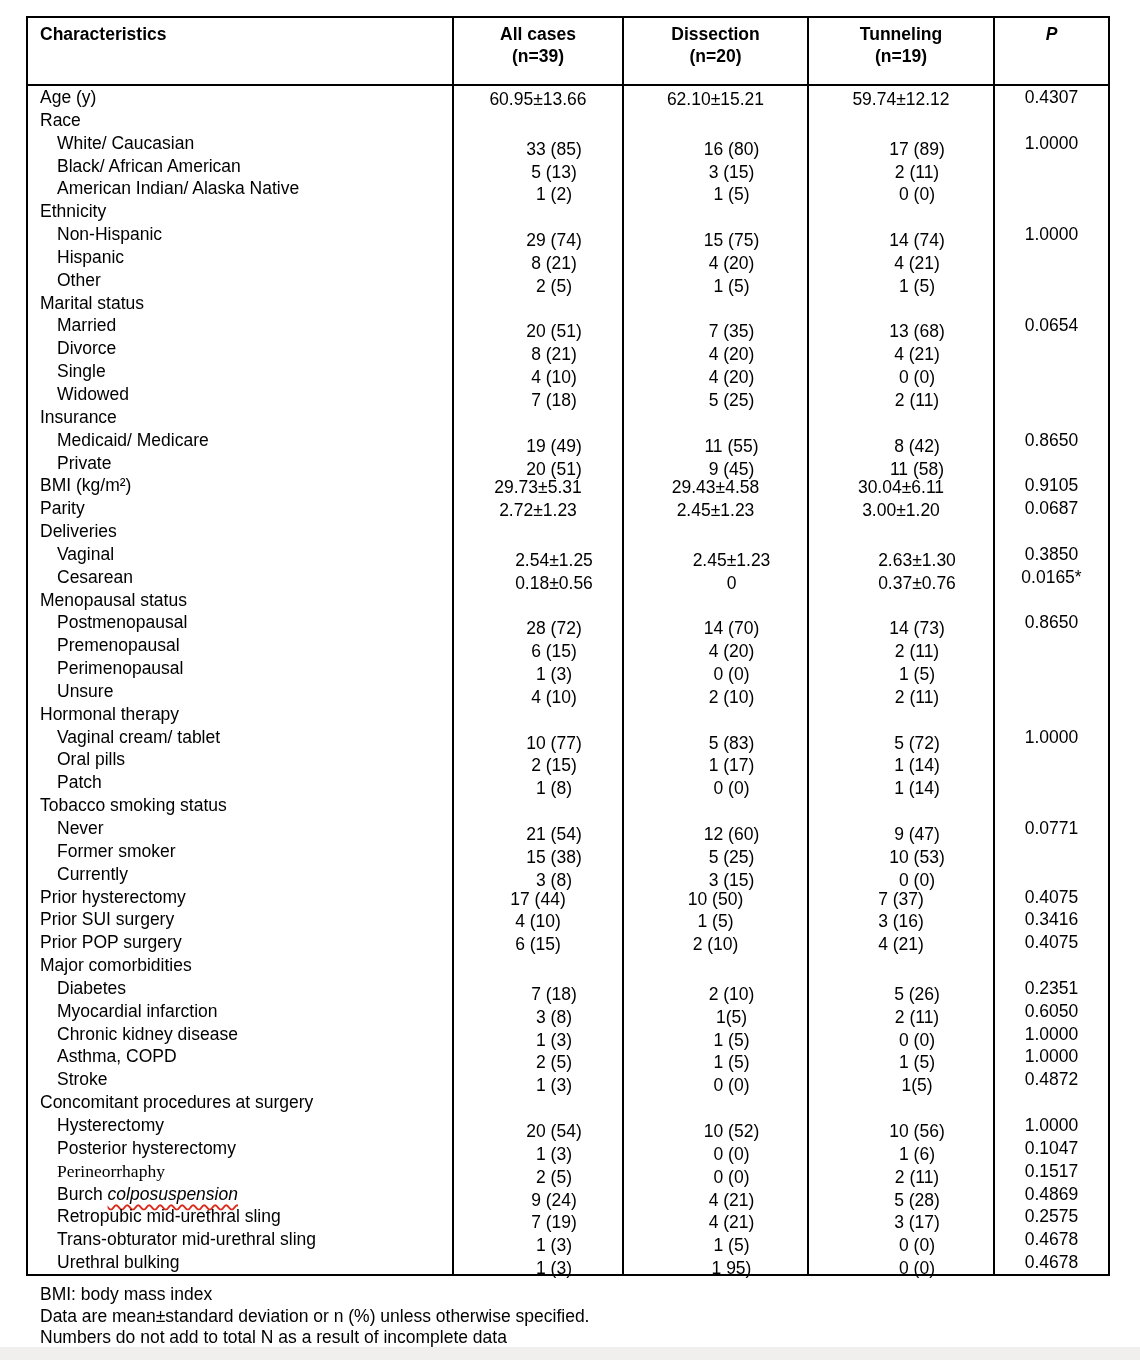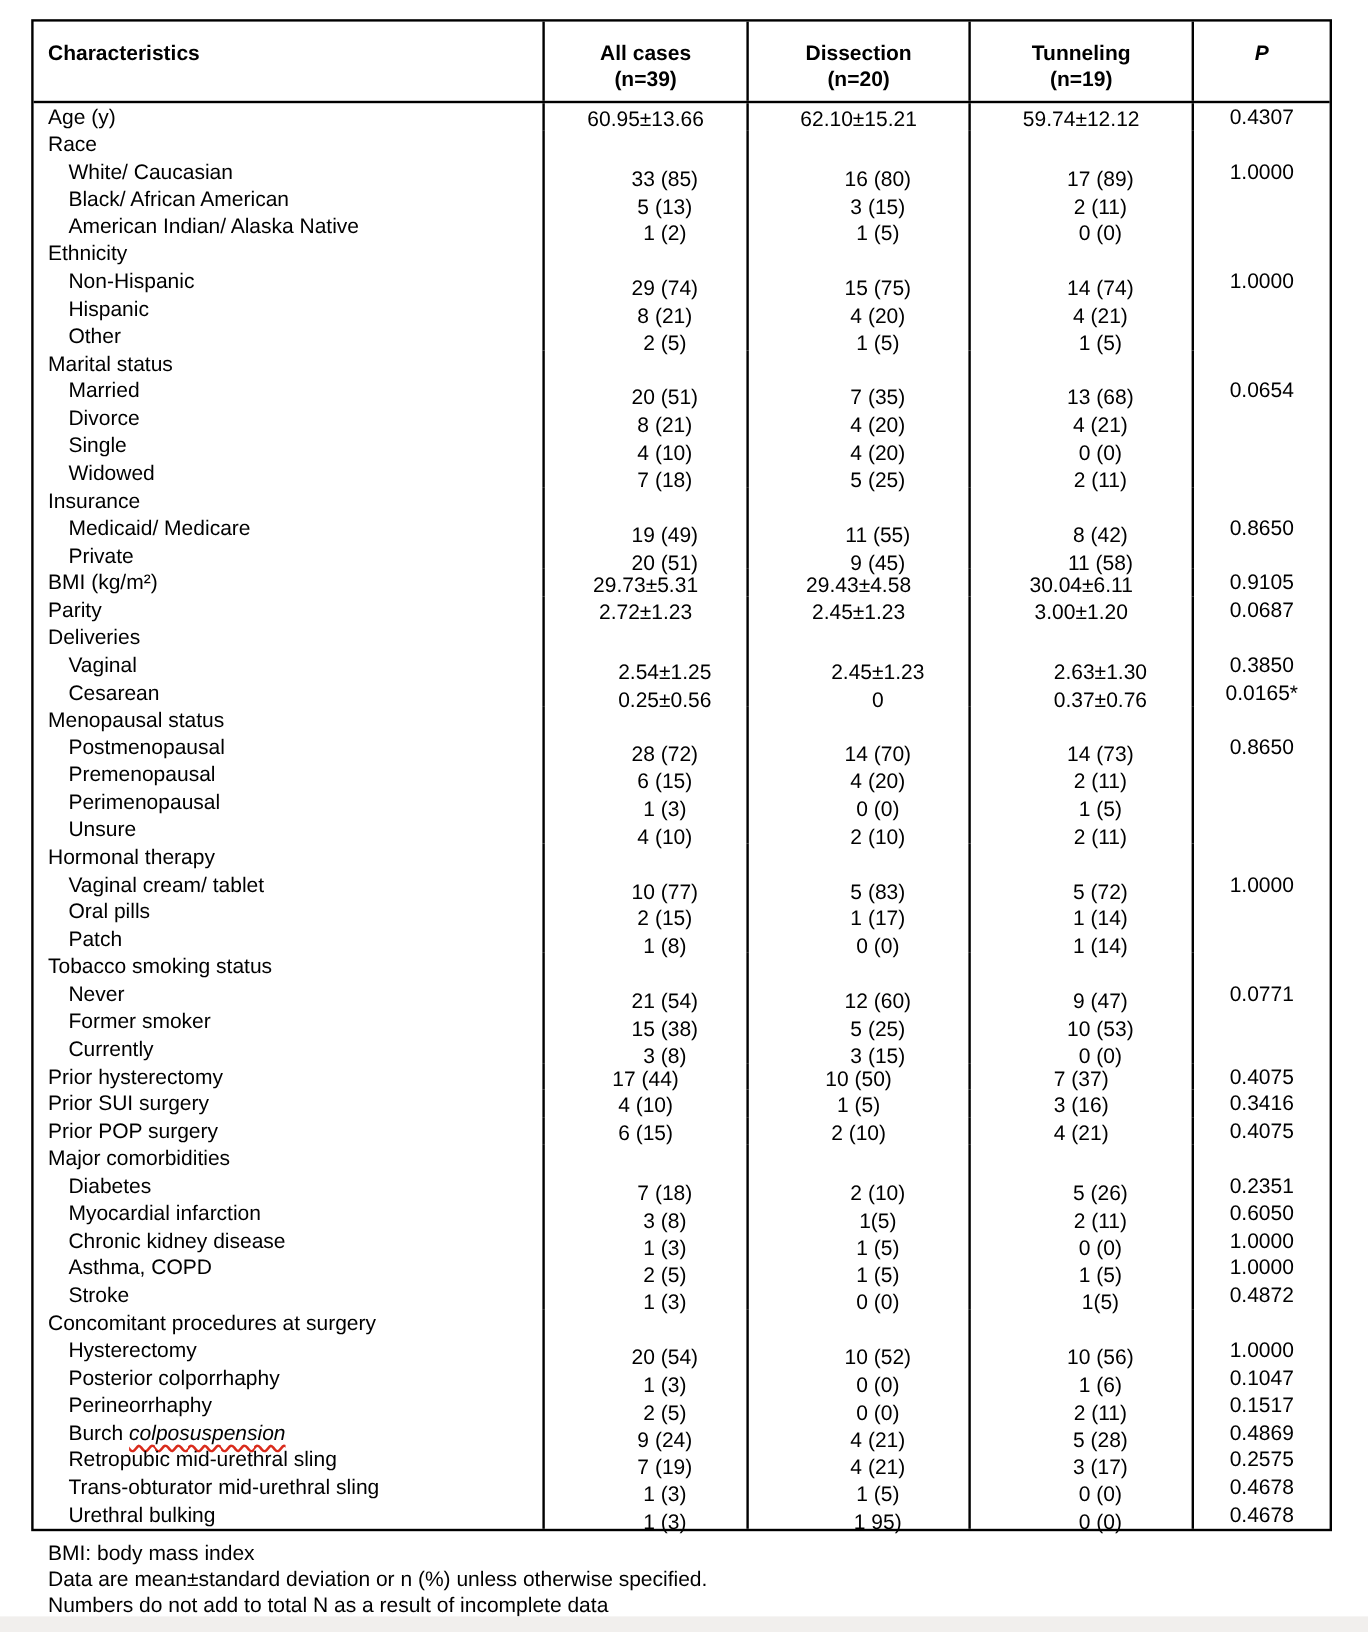--- a/index.html
+++ b/index.html
@@ -19,21 +19,21 @@
   }
   .grid{
     display:grid;
     grid-template-columns:424px 170px 185px 186px 115px;
   }
   .cell{box-sizing:border-box;}
   .cell + .cell{border-left:2px solid #000;}
   
   .thead{border-bottom:2px solid #000;}
   .th{
-    padding-top:15px;height:66px;
+    padding-top:5px;height:66px;
     text-align:center;font-weight:bold;font-size:17.5px;line-height:22px;
   }
   .th.left{text-align:left;padding-left:12px;}
   .th.italic{font-style:italic;}
   
   .sect{display:grid;grid-template-columns:424px 170px 185px 186px 115px;}
   .line{height:22.85px;line-height:22.85px;font-size:17.5px;white-space:nowrap;overflow:visible;}
   .c-label .line{padding-left:12px;text-align:left;}
   .c-label .line.indent{padding-left:29px;}
   .c-val{text-align:center;}
@@ -308,21 +308,21 @@
         <div class="sect grouped">
           <div class="cell c-label">
             <div class="line head">Deliveries</div>
             <div class="line indent"><div class="" style="display: inline;">Vaginal</div></div>
             <div class="line indent"><div class="" style="display: inline;">Cesarean</div></div>
           </div>
           <div class="cell c-val">
             <div class="vstack">
               <div class="line">&nbsp;</div>
               <div class="line">2.54±1.25</div>
-              <div class="line">0.25±0.56</div>
+              <div class="line">0.18±0.56</div>
             </div>
           </div>
           <div class="cell c-val">
             <div class="vstack">
               <div class="line">&nbsp;</div>
               <div class="line">2.45±1.23</div>
               <div class="line">0</div>
             </div>
           </div>
           <div class="cell c-val">
@@ -571,22 +571,22 @@
             <div class="line">0.6050</div>
             <div class="line">1.0000</div>
             <div class="line">1.0000</div>
             <div class="line">0.4872</div>
           </div>
         </div>
         <div class="sect grouped">
           <div class="cell c-label">
             <div class="line head">Concomitant procedures at surgery</div>
             <div class="line indent"><div class="" style="display: inline;">Hysterectomy</div></div>
-            <div class="line indent"><div class="" style="display: inline;">Posterior colporrhaphy</div></div>
-            <div class="line indent"><div class="" style="display: inline;">Perineorrhaphy</div></div>
+            <div class="line indent"><div class="" style="display: inline;">Posterior hysterectomy</div></div>
+            <div class="line indent"><div class="" style="display: inline; font-family: Liberation Serif, serif;">Perineorrhaphy</div></div>
             <div class="line indent"><div class="" style="display: inline; margin-top: 24px;">Burch </div><div class="squiggle" style="display: inline; font-style: italic;">colposuspension</div></div>
             <div class="line indent"><div class="" style="display: inline;">Retropubic mid-urethral sling</div></div>
             <div class="line indent"><div class="" style="display: inline;">Trans-obturator mid-urethral sling</div></div>
             <div class="line indent"><div class="" style="display: inline;">Urethral bulking</div></div>
           </div>
           <div class="cell c-val">
             <div class="vstack">
               <div class="line">&nbsp;</div>
               <div class="line">20 (54)</div>
               <div class="line">1 (3)</div>

